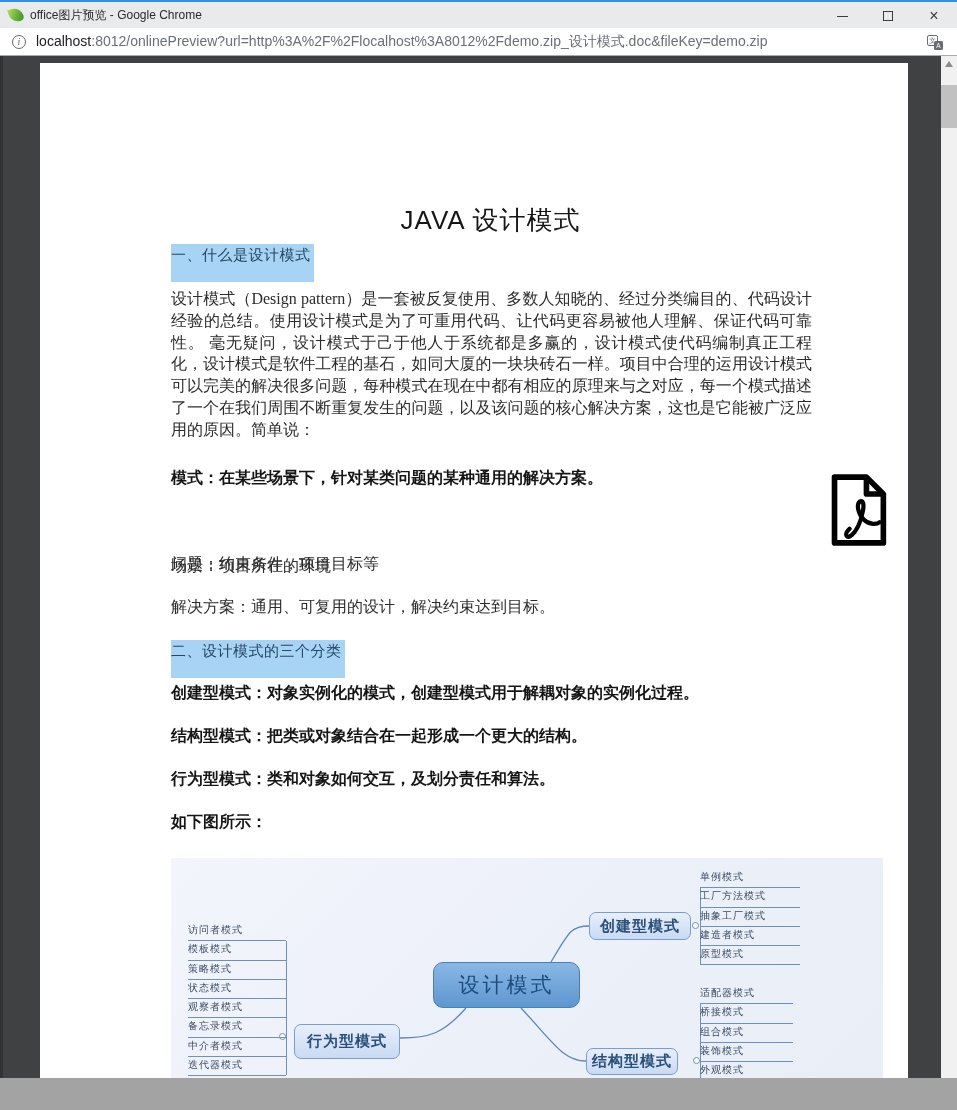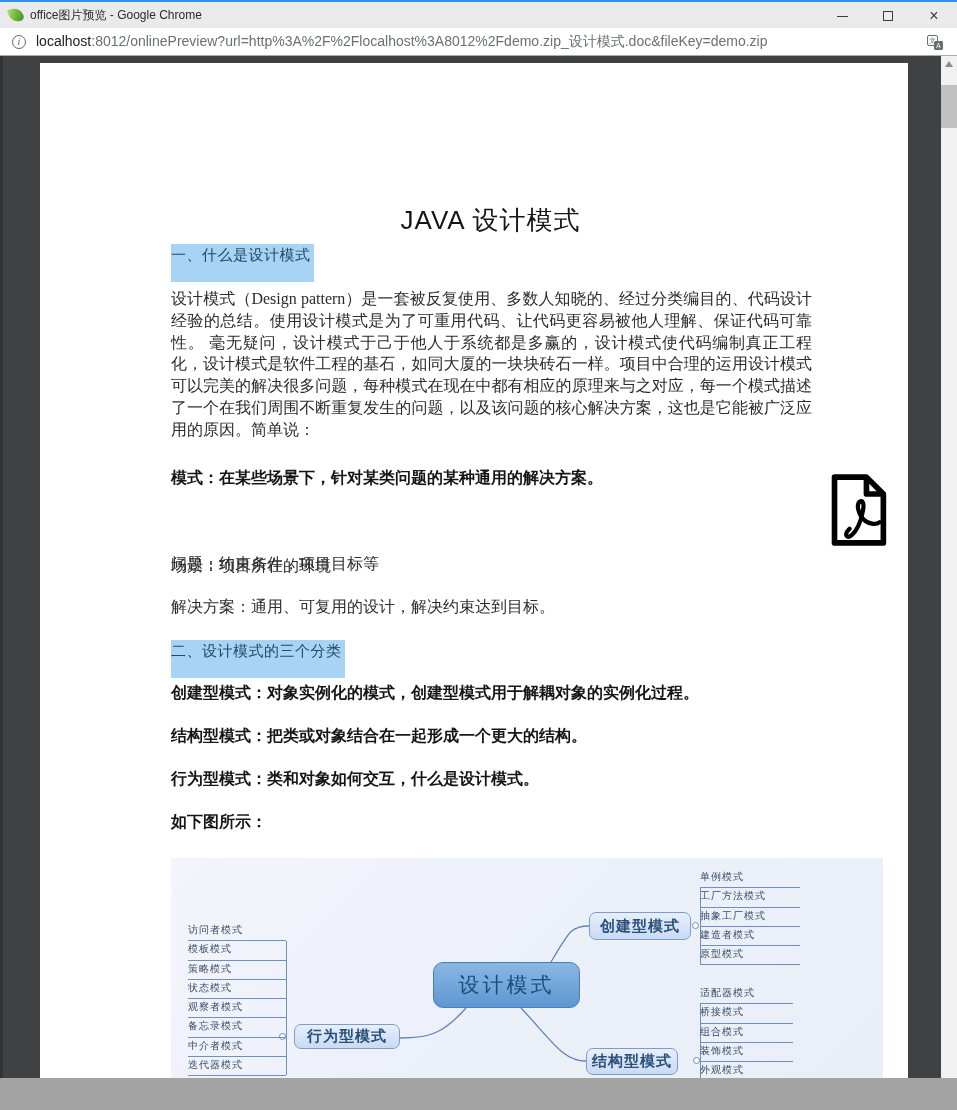--- a/index.html
+++ b/index.html
@@ -111,21 +111,21 @@
     background:linear-gradient(#8ab7e5,#5d97cf); border:1px solid #4a7fb5; border-radius:10px;
     color:#1c4b7c; font-size:21px; letter-spacing:3px;
     display:flex; align-items:center; justify-content:center;
   }
   .mm-branch {
     position:absolute; background:linear-gradient(#e7effc,#c9daf3);
     border:1px solid #7e9cc9; border-radius:7px; color:#2a5079; font-size:15px;
     letter-spacing:1px; display:flex; align-items:center; justify-content:center;font-weight:bold;
   }
   .mm-creational { left:418px; top:54px; width:102px; height:28px; }
-  .mm-behavioral { left:123px; top:166px; width:106px; height:25px; }
+  .mm-behavioral { left:123px; top:166px; width:106px; height:35px; }
   .mm-structural { left:415px; top:190px; width:92px; height:27px; }
   .mm-list { position:absolute; list-style:none; }
   .mm-list li {
     height:19.3px; line-height:17px; font-size:10px; color:#394a63;
     border-bottom:1px solid #6f8fbc; text-align:left; letter-spacing:1px;font-family:Liberation Mono, monospace;
   }
   .list-creational { left:529px; top:11px; width:100px; }
   .list-behavioral { left:17px; top:64px; width:98px; }
   .list-structural { left:529px; top:127px; width:93px; }
   .mm-spine { position:absolute; width:1px; background:#6f8fbc; }
@@ -182,21 +182,21 @@
 
       <div class="doc-line bold y-b1">模式：在某些场景下，针对某类问题的某种通用的解决方案。</div>
       <div class="doc-line y-l2">场景：项目所在的环境</div>
       <div class="doc-line y-l3">问题：约束条件，项目目标等</div>
       <div class="doc-line y-l4">解决方案：通用、可复用的设计，解决约束达到目标。</div>
 
       <div class="hl-heading h2">二、设计模式的三个分类</div>
 
       <div class="doc-line bold y-b2">创建型模式：对象实例化的模式，创建型模式用于解耦对象的实例化过程。</div>
       <div class="doc-line bold y-b3">结构型模式：把类或对象结合在一起形成一个更大的结构。</div>
-      <div class="doc-line bold y-b4">行为型模式：类和对象如何交互，什么是设计模式。</div>
+      <div class="doc-line bold y-b4">行为型模式：类和对象如何交互，及划分责任和算法。</div>
       <div class="doc-line bold y-b5">如下图所示：</div>
 
       <div class="mindmap">
         <svg class="mm-links" width="712" height="220" viewBox="0 0 712 220">
           <path d="M 380 104 C 398 74 400 68 418 68" fill="none" stroke="#5f85b8" stroke-width="1.3"></path>
           <path d="M 295 150 C 272 176 258 180 229 180" fill="none" stroke="#5f85b8" stroke-width="1.3"></path>
           <path d="M 350 150 C 382 184 392 203 415 203" fill="none" stroke="#5f85b8" stroke-width="1.3"></path>
         </svg>
 
         <div class="mm-spine spine-creational"></div>

